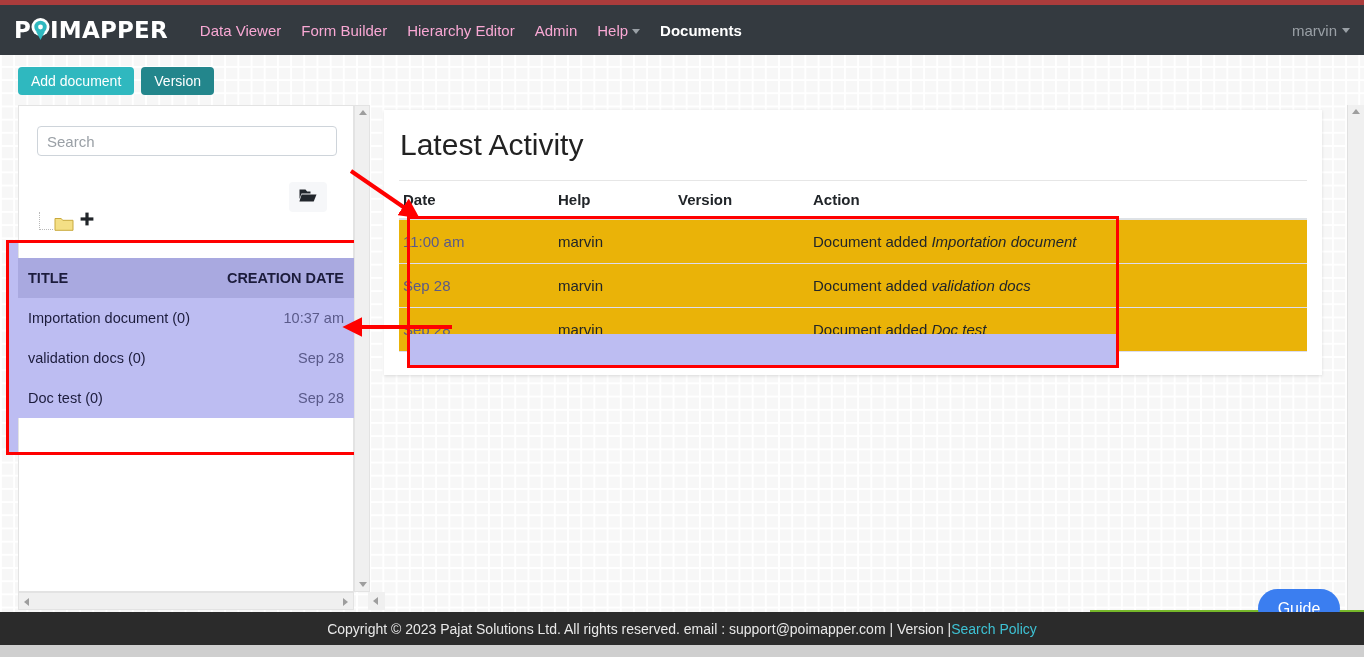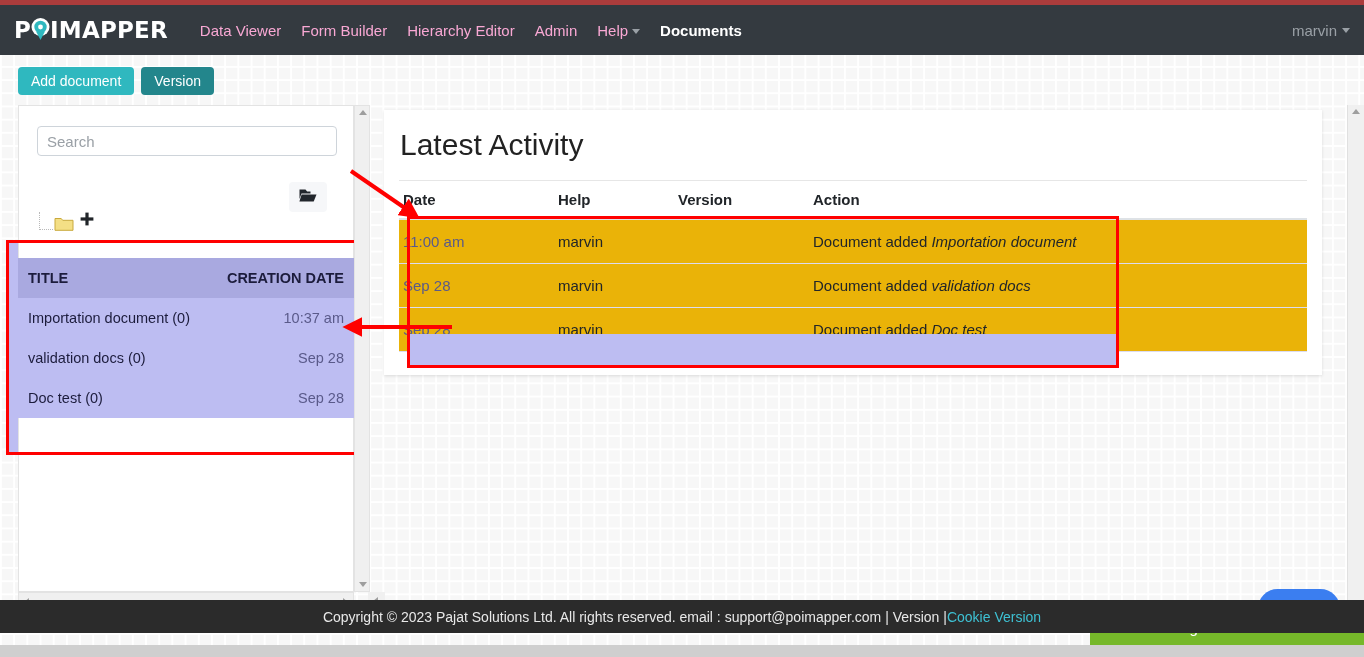--- a/index.html
+++ b/index.html
@@ -235,21 +235,21 @@
   }
   .rp-hscroll-left {
     position: absolute; top: 592px; left: 368px;
     width: 17px; height: 18px;
     background: #f0f0f0;
     cursor: pointer;
   }
 
   
   .footer {
-    position: absolute; bottom: 24px; left: 0;
+    position: absolute; bottom: 12px; left: 0;
     width: 1364px; height: 33px;
     background: #2b2b2b;
     color: #e8e8e8; font-size: 14px;
     display: flex; align-items: center; justify-content: center;
   }
   .footer a { color: #3ec1d3; text-decoration: none; cursor: pointer; }
 
   .footer-bottom-scroll {
     position: absolute; bottom: 0; left: 0;
     width: 1364px; height: 12px;
@@ -439,15 +439,15 @@
   </defs>
   <line x1="351" y1="171" x2="415" y2="215" stroke="#ff0000" stroke-width="4" marker-end="url(#arrowhead)"></line>
   <line x1="452" y1="327" x2="348" y2="327" stroke="#ff0000" stroke-width="4" marker-end="url(#arrowhead)"></line>
 </svg>
 
 <div class="send-message">Send message</div>
 <button class="guide-btn">Guide</button>
 
 <div class="footer">
   <span>Copyright © 2023 Pajat Solutions Ltd. All rights reserved. email : support@poimapper.com | Version | </span>
-  <a>Cookie Version</a>
+  <a>Search Policy</a>
 </div>
 <div class="footer-bottom-scroll"></div>
 
 </body></html>

